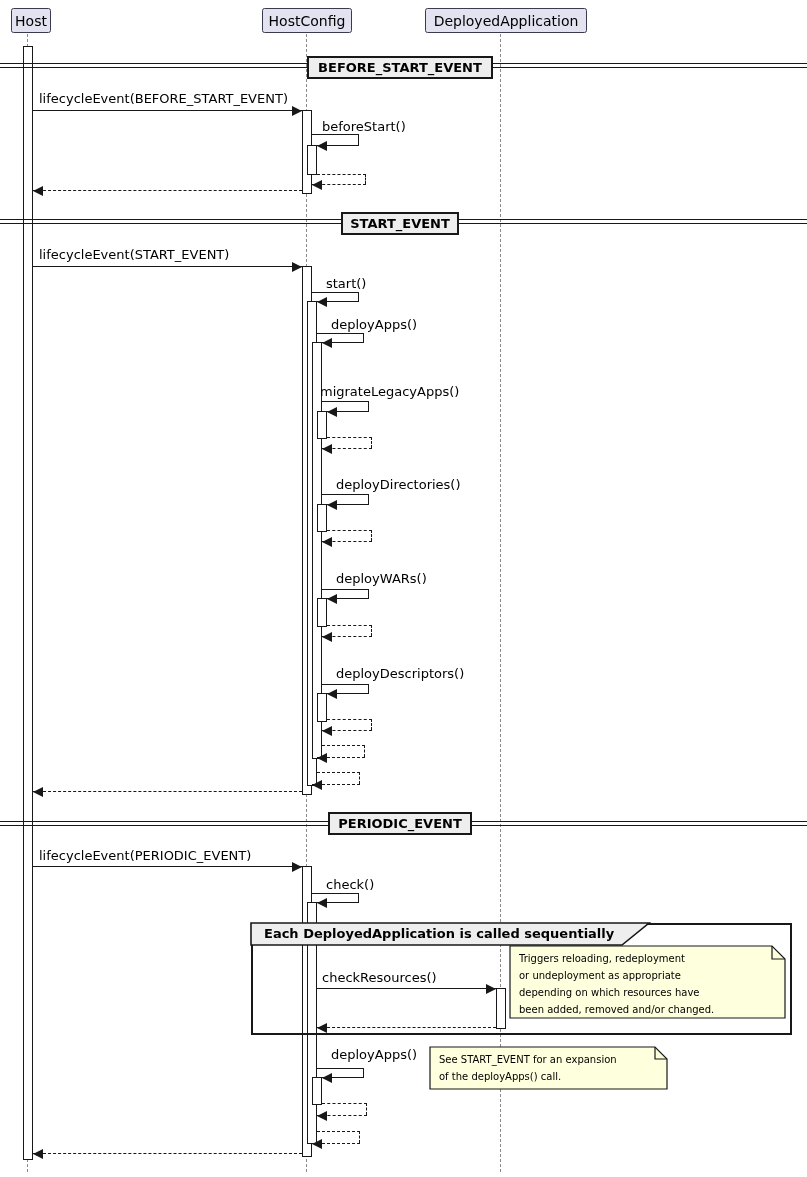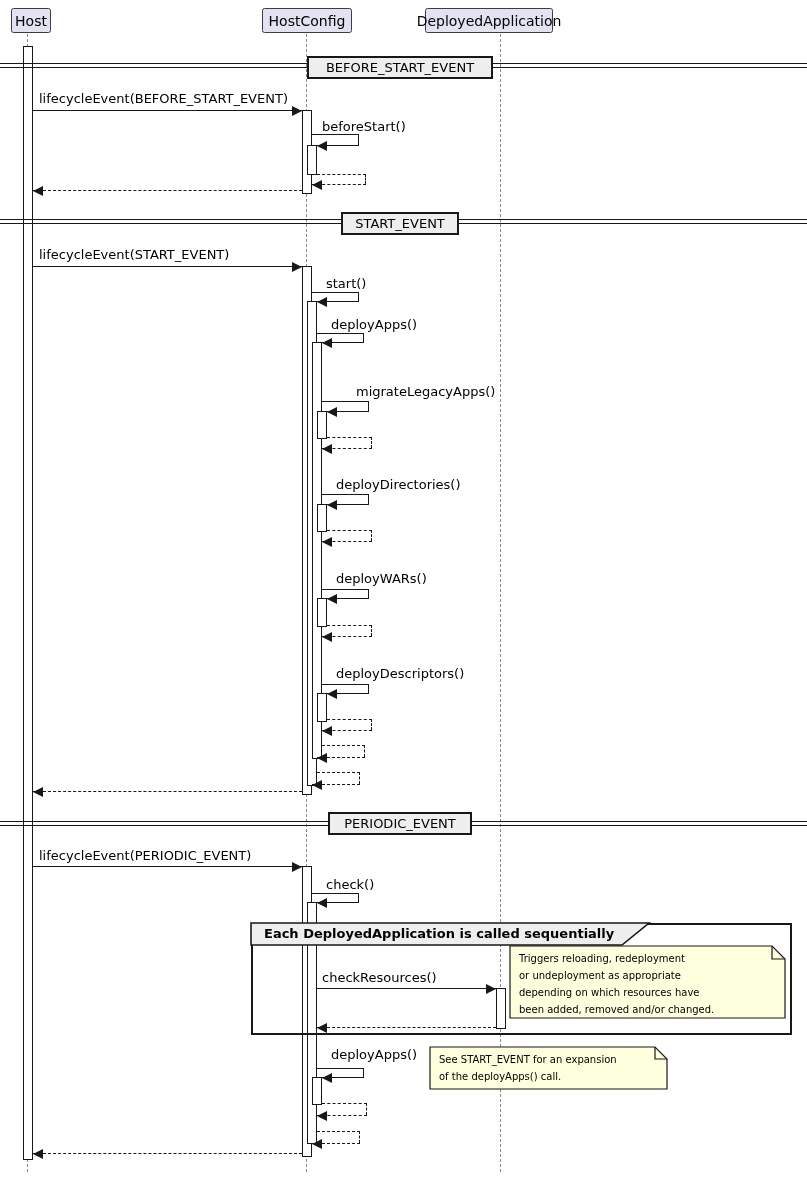--- a/index.html
+++ b/index.html
@@ -22,21 +22,21 @@
   
   .tr{position:absolute;width:0;height:0;border-top:5px solid transparent;
       border-bottom:5px solid transparent;border-left:10px solid #181818;}
   .tl{position:absolute;width:0;height:0;border-top:5px solid transparent;
       border-bottom:5px solid transparent;border-right:10px solid #181818;}
   
   .lbl{position:absolute;font-size:13px;white-space:nowrap;}
   
   .divline{position:absolute;left:0;width:807px;height:0;border-top:1.3px solid #181818;}
   .divbox{position:absolute;background:#EEEEEE;border:2px solid #181818;box-sizing:border-box;
-          display:flex;align-items:center;justify-content:center;font-size:13px;font-weight:normal;}
+          display:flex;align-items:center;justify-content:center;font-size:13px;font-weight:bold;}
   
   .grp{position:absolute;border:2px solid #181818;box-sizing:border-box;}
   .grp-label{position:absolute;font-size:13px;font-weight:bold;white-space:nowrap;}
   
   .note-text{position:absolute;font-size:10px;line-height:17px;white-space:pre-line;}
 </style>
 </head>
 <body>
 
 <div id="canvas">
@@ -44,21 +44,21 @@
   <div class="life" style="left:27px;top:34px;height:1138px"></div>
   <div class="life" style="left:306px;top:34px;height:1138px"></div>
   <div class="life" style="left:500px;top:34px;height:1138px"></div>
 
   <div class="pbox" style="left:11px;width:40px">
     <span>Host</span>
   </div>
   <div class="pbox" style="left:262px;width:90px">
     <span>HostConfig</span>
   </div>
-  <div class="pbox" style="left:425px;width:128px">
+  <div class="pbox" style="left:425px;width:162px">
     <span>DeployedApplication</span>
   </div>
 
   <div class="act" style="left:23px;top:46px;height:1112px"></div>
   <div class="act" style="left:302px;top:110px;height:82px"></div>
   <div class="act" style="left:307px;top:145px;height:28px"></div>
   <div class="act" style="left:302px;top:266px;height:527px"></div>
   <div class="act" style="left:307px;top:301px;height:483px"></div>
   <div class="act" style="left:312px;top:342px;height:415px"></div>
   <div class="act" style="left:317px;top:411px;height:26px"></div>
@@ -162,21 +162,21 @@
 
   <div>
     <div class="lbl" style="left:331px;top:317px">deployApps()</div>
     <div class="hl" style="left:317px;top:333px;width:47px"></div>
     <div class="vl" style="left:363px;top:333px;height:9px"></div>
     <div class="hl" style="left:322px;top:342px;width:42px"></div>
     <div class="tl" style="left:322px;top:338px"></div>
   </div>
 
   <div>
-    <div class="lbl" style="left:356px;top:384px">migrateLegacyApps()</div>
+    <div class="lbl" style="left:320px;top:384px">migrateLegacyApps()</div>
     <div class="hl" style="left:322px;top:401px;width:47px"></div>
     <div class="vl" style="left:368px;top:401px;height:10px"></div>
     <div class="hl" style="left:327px;top:411px;width:42px"></div>
     <div class="tl" style="left:327px;top:407px"></div>
   </div>
   <div>
     <div class="hd" style="left:327px;top:437px;width:45px"></div>
     <div class="vd" style="left:371px;top:437px;height:11px"></div>
     <div class="hd" style="left:322px;top:448px;width:50px"></div>
     <div class="tl" style="left:322px;top:444px"></div>

